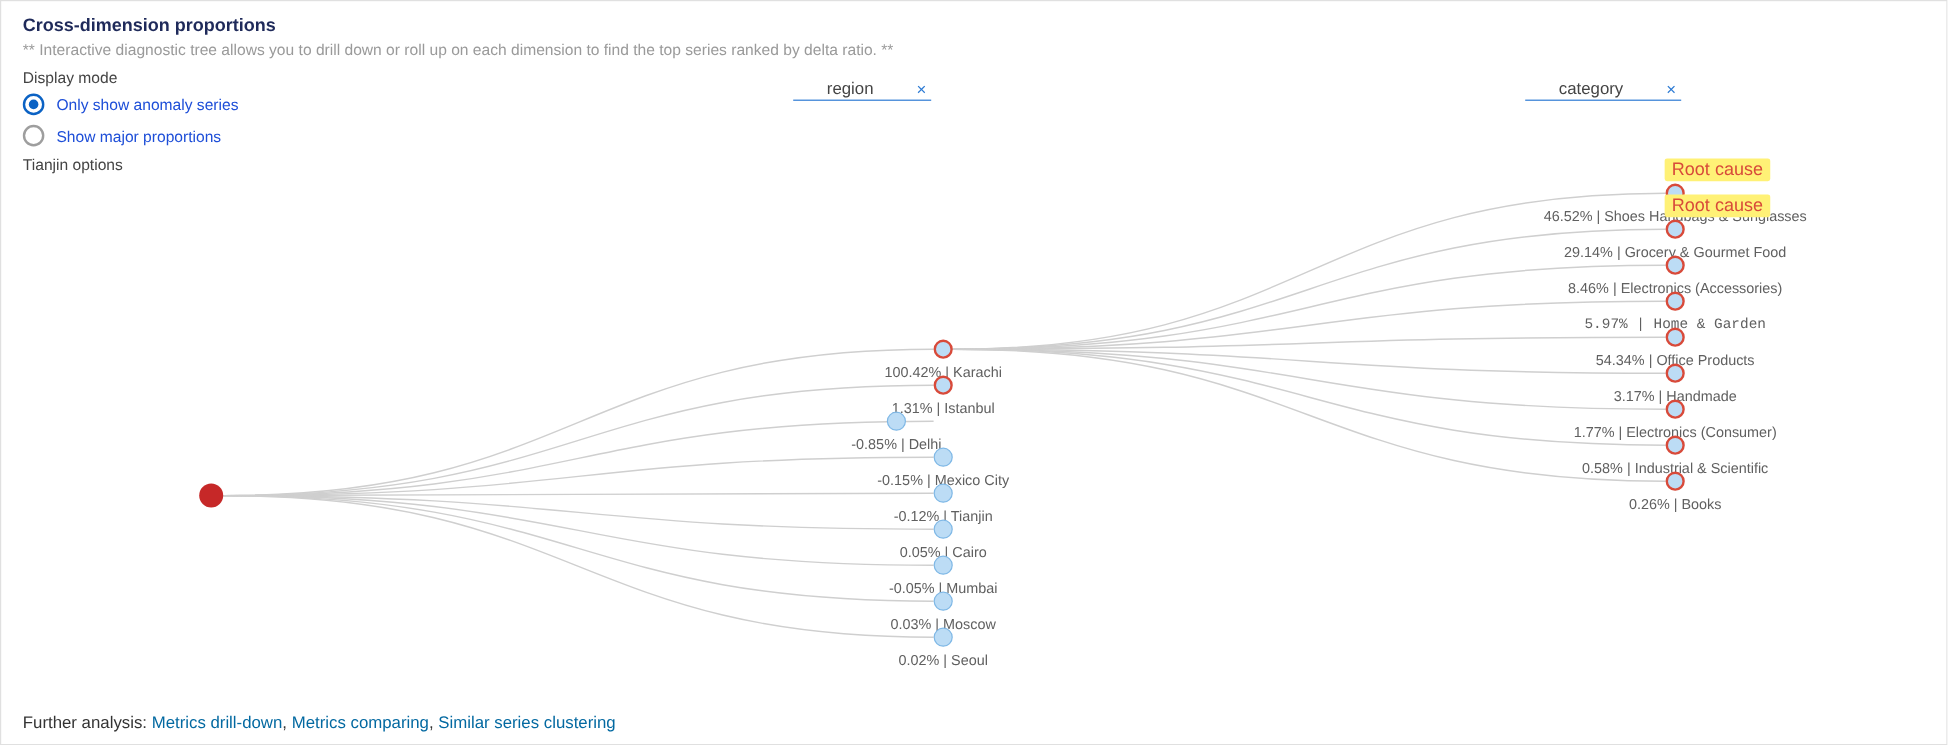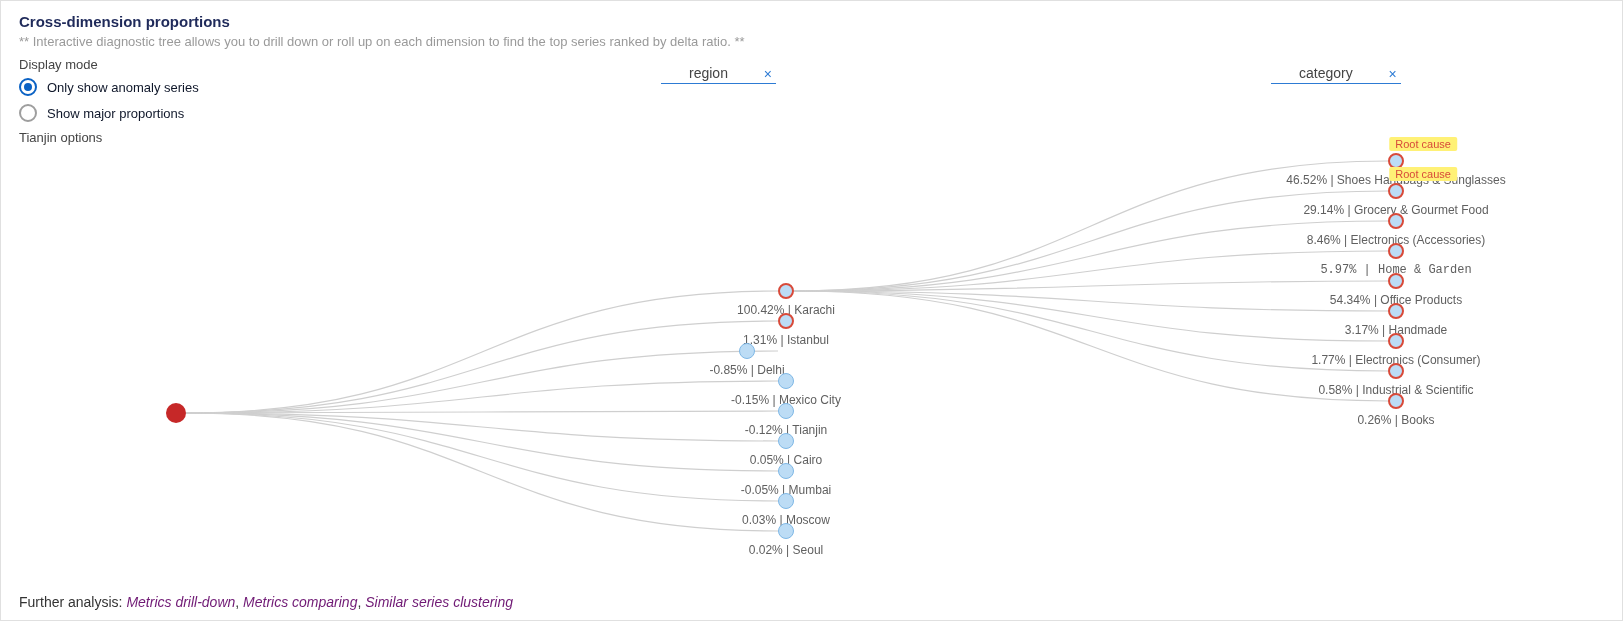--- a/index.html
+++ b/index.html
@@ -58,21 +58,21 @@
     border-color: #0b62c4;
   }
   .radio-inner {
     width: 8px;
     height: 8px;
     border-radius: 50%;
     background: #0b62c4;
     display: none;
   }
   .radio-outer.selected .radio-inner { display: block; }
-  .radio-label { color: #0f172a; }
+  .radio-label { color: #1d4ed8; }
 
   .dim-header {
     position: absolute;
     top: 64px;
     font-size: 14px;
     color: #444;
     border-bottom: 1px solid #2d7bd4;
     padding: 0 48px 2px 28px;
     display: flex;
     align-items: center;
@@ -135,38 +135,37 @@
   }
 
   .rootcause {
     position: absolute;
     left: 50%;
     bottom: 100%;
     transform: translateX(-10%);
     margin-bottom: 2px;
     background: #fff176;
     color: #d84a3a;
-    font-size: 11px;
+    font-size: 15px;
     padding: 1px 6px;
     border-radius: 2px;
     white-space: nowrap;
   }
 
   .footer {
     position: absolute;
     left: 18px;
     bottom: 10px;
     font-size: 14px;
     color: #333;
   }
   .footer a {
-    color: #701a75;
+    color: #0369a1;
     text-decoration: none;
     cursor: pointer;
-    font-style: italic;
   }
 </style>
 </head>
 <body>
 
 <div class="panel">
 
   <div class="title">Cross-dimension proportions</div>
   <div class="subtitle">** Interactive diagnostic tree allows you to drill down or roll up on each dimension to find the top series ranked by delta ratio. **</div>
 

